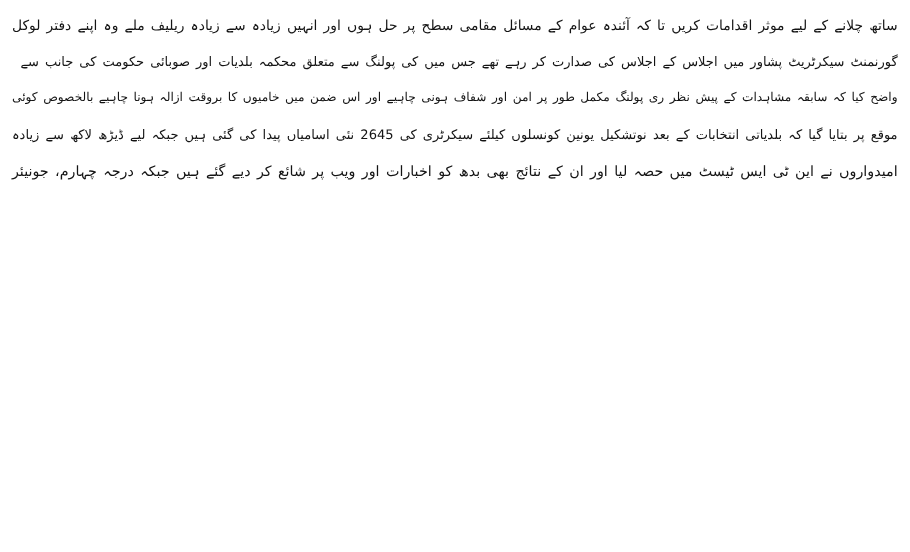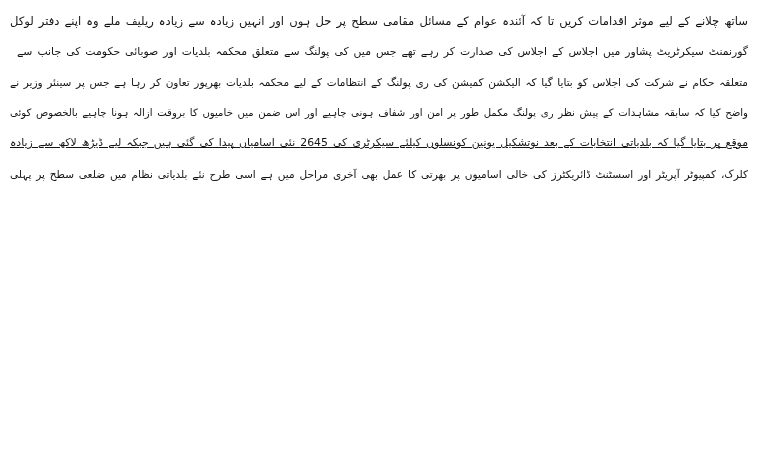--- a/index.html
+++ b/index.html
@@ -52,25 +52,22 @@
 
 <div class="page">
   <div class="article">
     <p>
         <span class="line" style="font-size: 11.55px;">ساتھ چلانے کے لیے موثر اقدامات کریں تا کہ آئندہ عوام کے مسائل مقامی سطح پر حل ہوں اور انہیں زیادہ سے زیادہ ریلیف ملے وہ اپنے دفتر لوکل</span>
       </p>
     <p>
         <span class="line" style="font-size: 10.85px; margin-left: 7px;">گورنمنٹ سیکرٹریٹ پشاور میں اجلاس کے اجلاس کی صدارت کر رہے تھے جس میں کی پولنگ سے متعلق محکمہ بلدیات اور صوبائی حکومت کی جانب سے</span>
       </p>
     <p>
-        <span class="line" style="font-size: 10.5px;">متعلقہ حکام نے شرکت کی اجلاس کو بتایا گیا کہ الیکشن کمیشن کی ری پولنگ کے انتظامات کے لیے محکمہ بلدیات بھرپور تعاون کر رہا ہے جس پر سینئر وزیر نے</span>
-      </p>
-    <p>
         <span class="line" style="font-size: 10.15px;">واضح کیا کہ سابقہ مشاہدات کے پیش نظر ری پولنگ مکمل طور پر امن اور شفاف ہونی چاہیے اور اس ضمن میں خامیوں کا بروقت ازالہ ہونا چاہیے بالخصوص کوئی</span>
       </p>
     <p>
-        <span class="line" style="font-size: 10.85px; text-decoration: underline;">موقع پر بتایا گیا کہ بلدیاتی انتخابات کے بعد نوتشکیل یونین کونسلوں کیلئے سیکرٹری کی 2645 نئی اسامیاں پیدا کی گئی ہیں جبکہ لیے ڈیڑھ لاکھ سے زیادہ</span>
+        <span class="line" style="font-size: 10.85px;">موقع پر بتایا گیا کہ بلدیاتی انتخابات کے بعد نوتشکیل یونین کونسلوں کیلئے سیکرٹری کی 2645 نئی اسامیاں پیدا کی گئی ہیں جبکہ لیے ڈیڑھ لاکھ سے زیادہ</span>
       </p>
     <p>
-        <span class="line" style="font-size: 10.5px;">کلرک، کمپیوٹر آپریٹر اور اسسٹنٹ ڈائریکٹرز کی خالی اسامیوں پر بھرتی کا عمل بھی آخری مراحل میں ہے اسی طرح نئے بلدیاتی نظام میں ضلعی سطح پر پہلی</span>
+        <span class="line" style="font-size: 11.9px;">امیدواروں نے این ٹی ایس ٹیسٹ میں حصہ لیا اور ان کے نتائج بھی بدھ کو اخبارات اور ویب پر شائع کر دیے گئے ہیں جبکہ درجہ چہارم، جونیئر</span>
       </p>
   </div>
 </div>
 
 </body></html>

